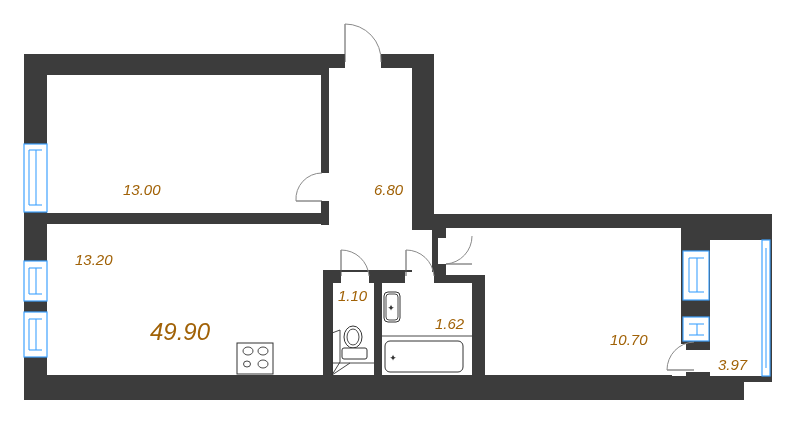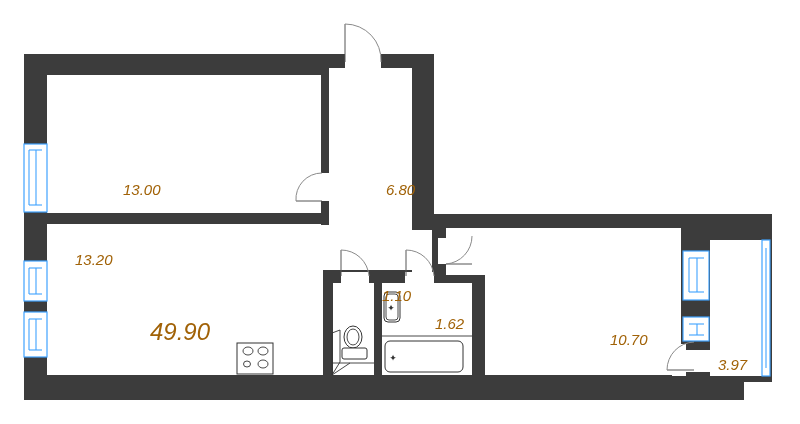--- a/index.html
+++ b/index.html
@@ -172,19 +172,19 @@
   </g>
 
   <g>
     <line class="fixture-thin" x1="382" y1="336" x2="472" y2="336"></line>
     <rect class="fixture" x="385" y="341" width="78" height="31" rx="5"></rect>
     <text x="393" y="361" font-size="9" font-family="DejaVu Sans, sans-serif" text-anchor="middle" fill="#333">✦</text>
   </g>
 </svg>
 
 <div class="label label-room" style="left:123px; top:181px;">13.00</div>
-<div class="label label-room" style="left:386px; top:181px;">6.80</div>
+<div class="label label-room" style="left:374px; top:181px;">6.80</div>
 <div class="label label-room" style="left:75px; top:251px;">13.20</div>
-<div class="label label-room" style="left:338px; top:287px;margin-left:44px;">1.10</div>
+<div class="label label-room" style="left:338px; top:287px;">1.10</div>
 <div class="label label-room" style="left:435px; top:315px;">1.62</div>
 <div class="label label-room" style="left:610px; top:331px;text-align:right;">10.70</div>
 <div class="label label-room" style="left:718px; top:356px;">3.97</div>
 <div class="label label-total" style="left:150px; top:318px;">49.90</div>
 
 </body></html>

